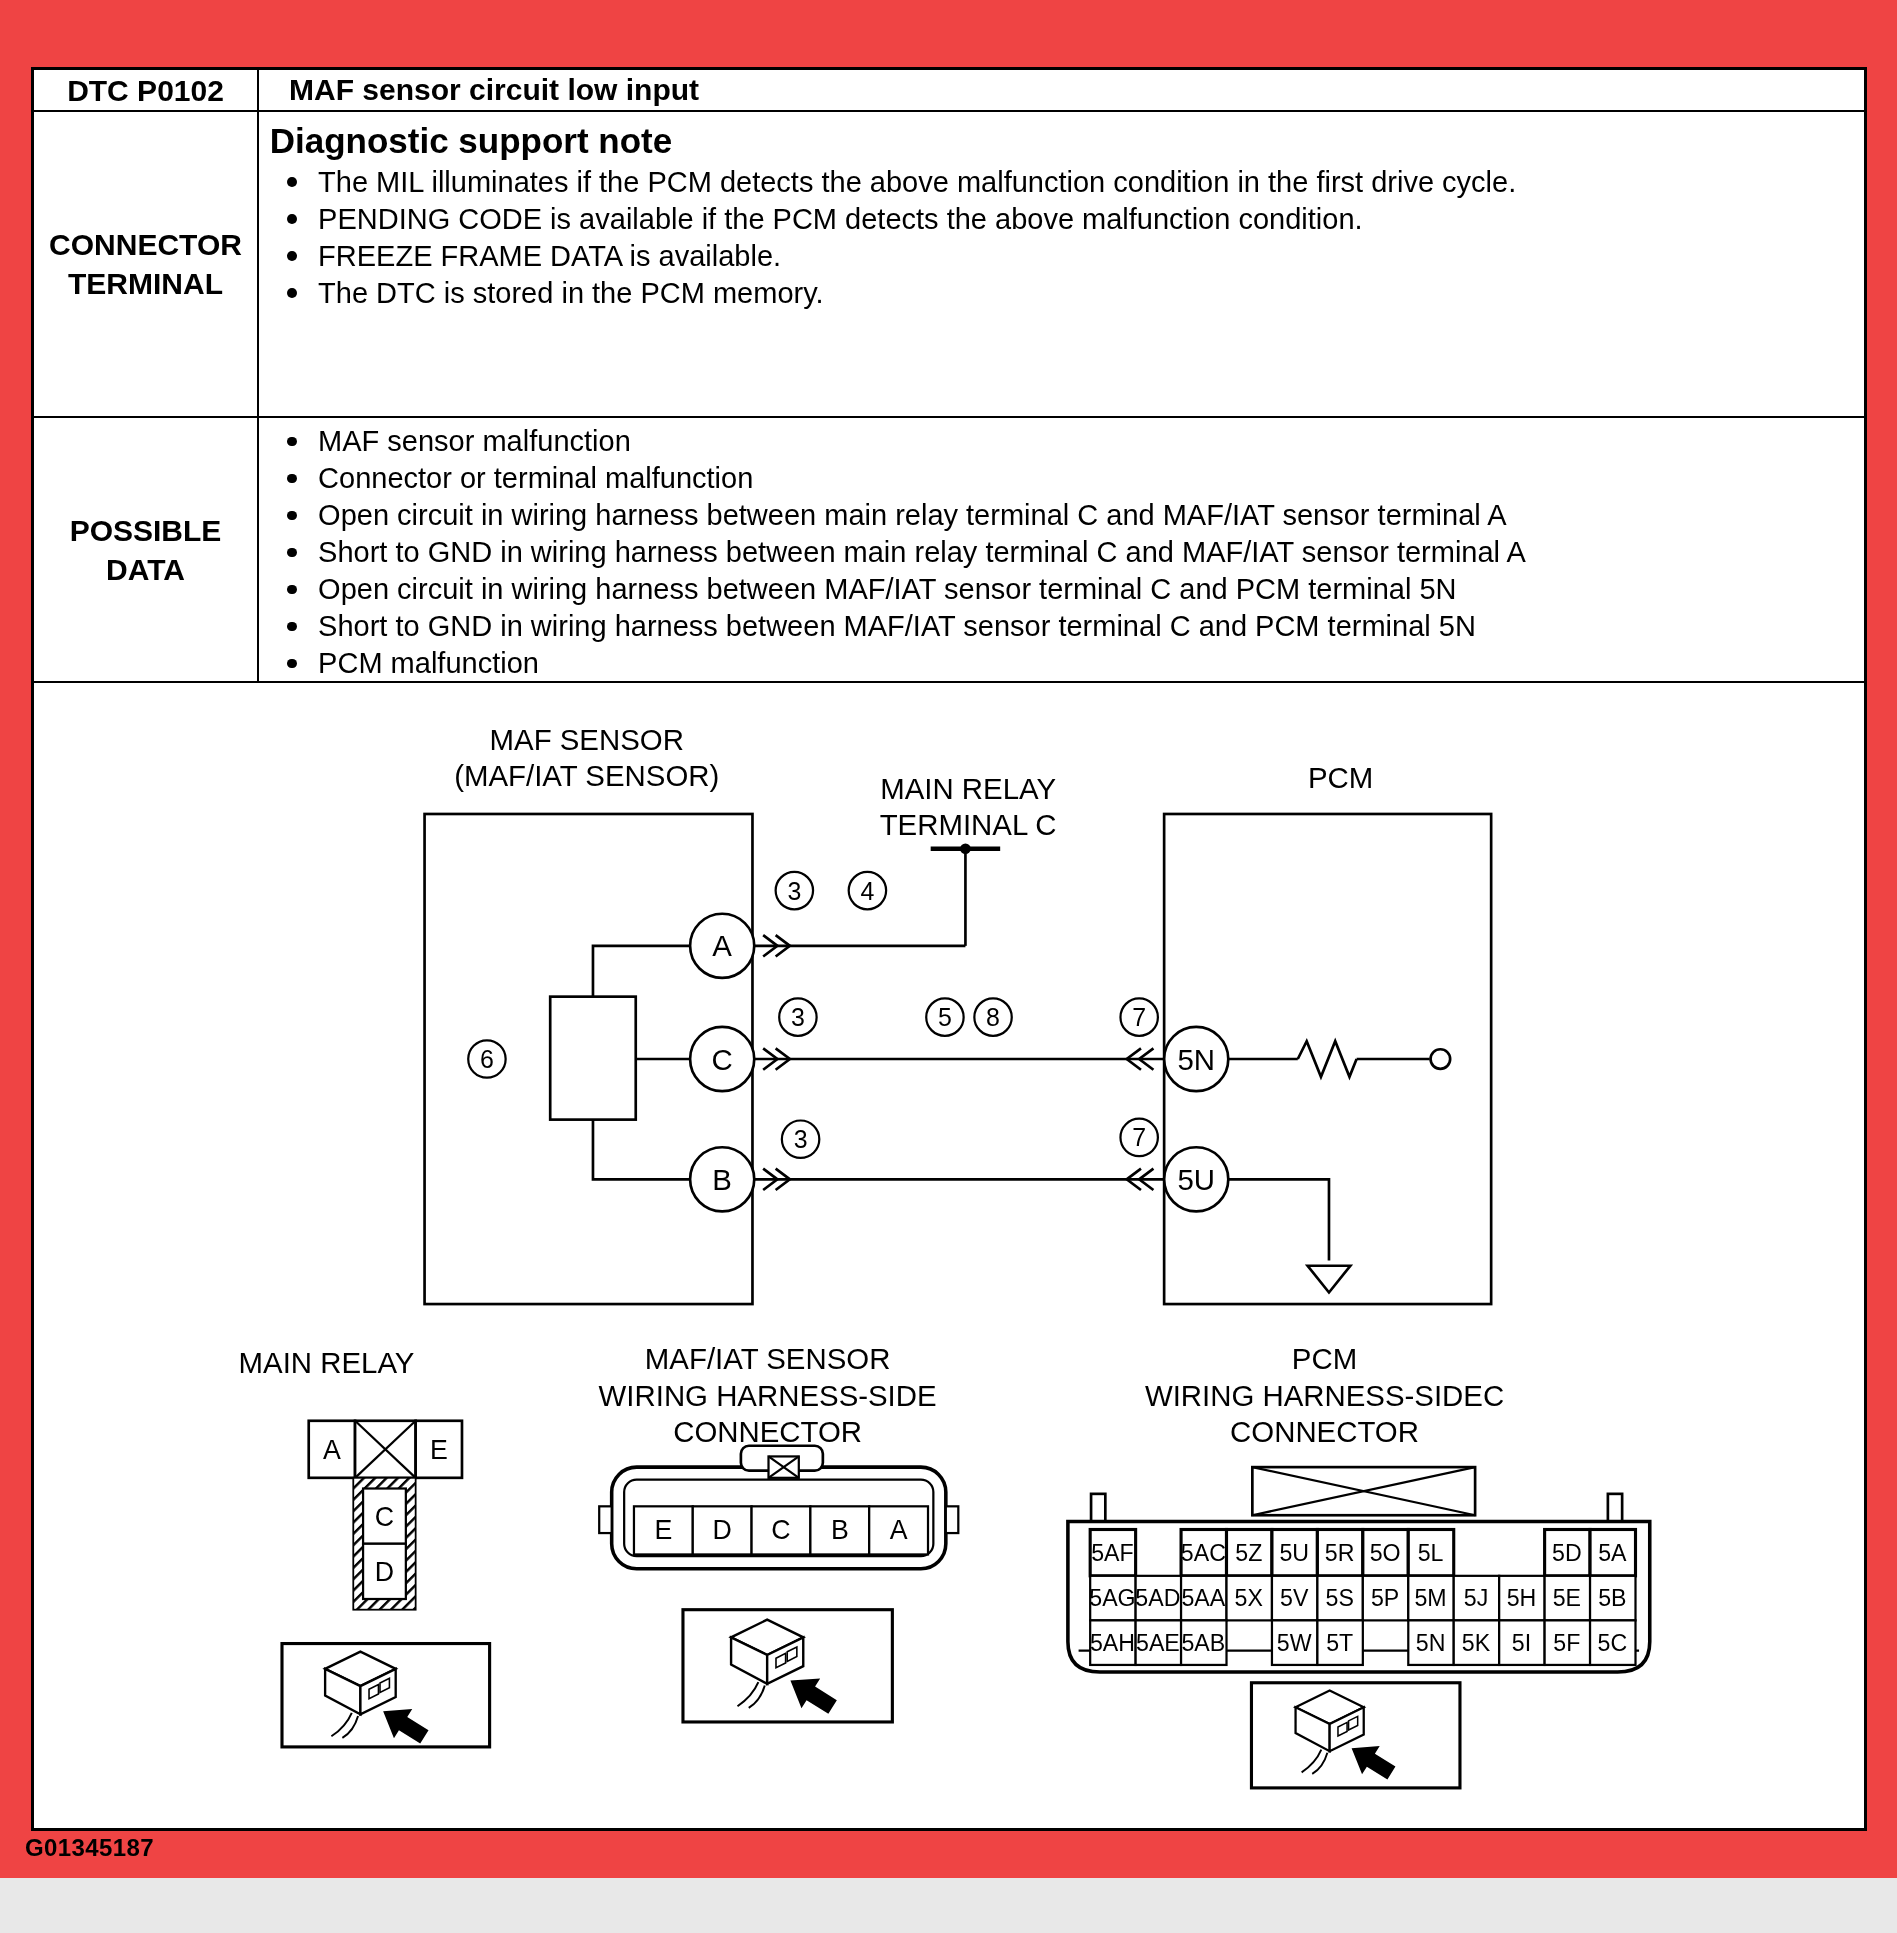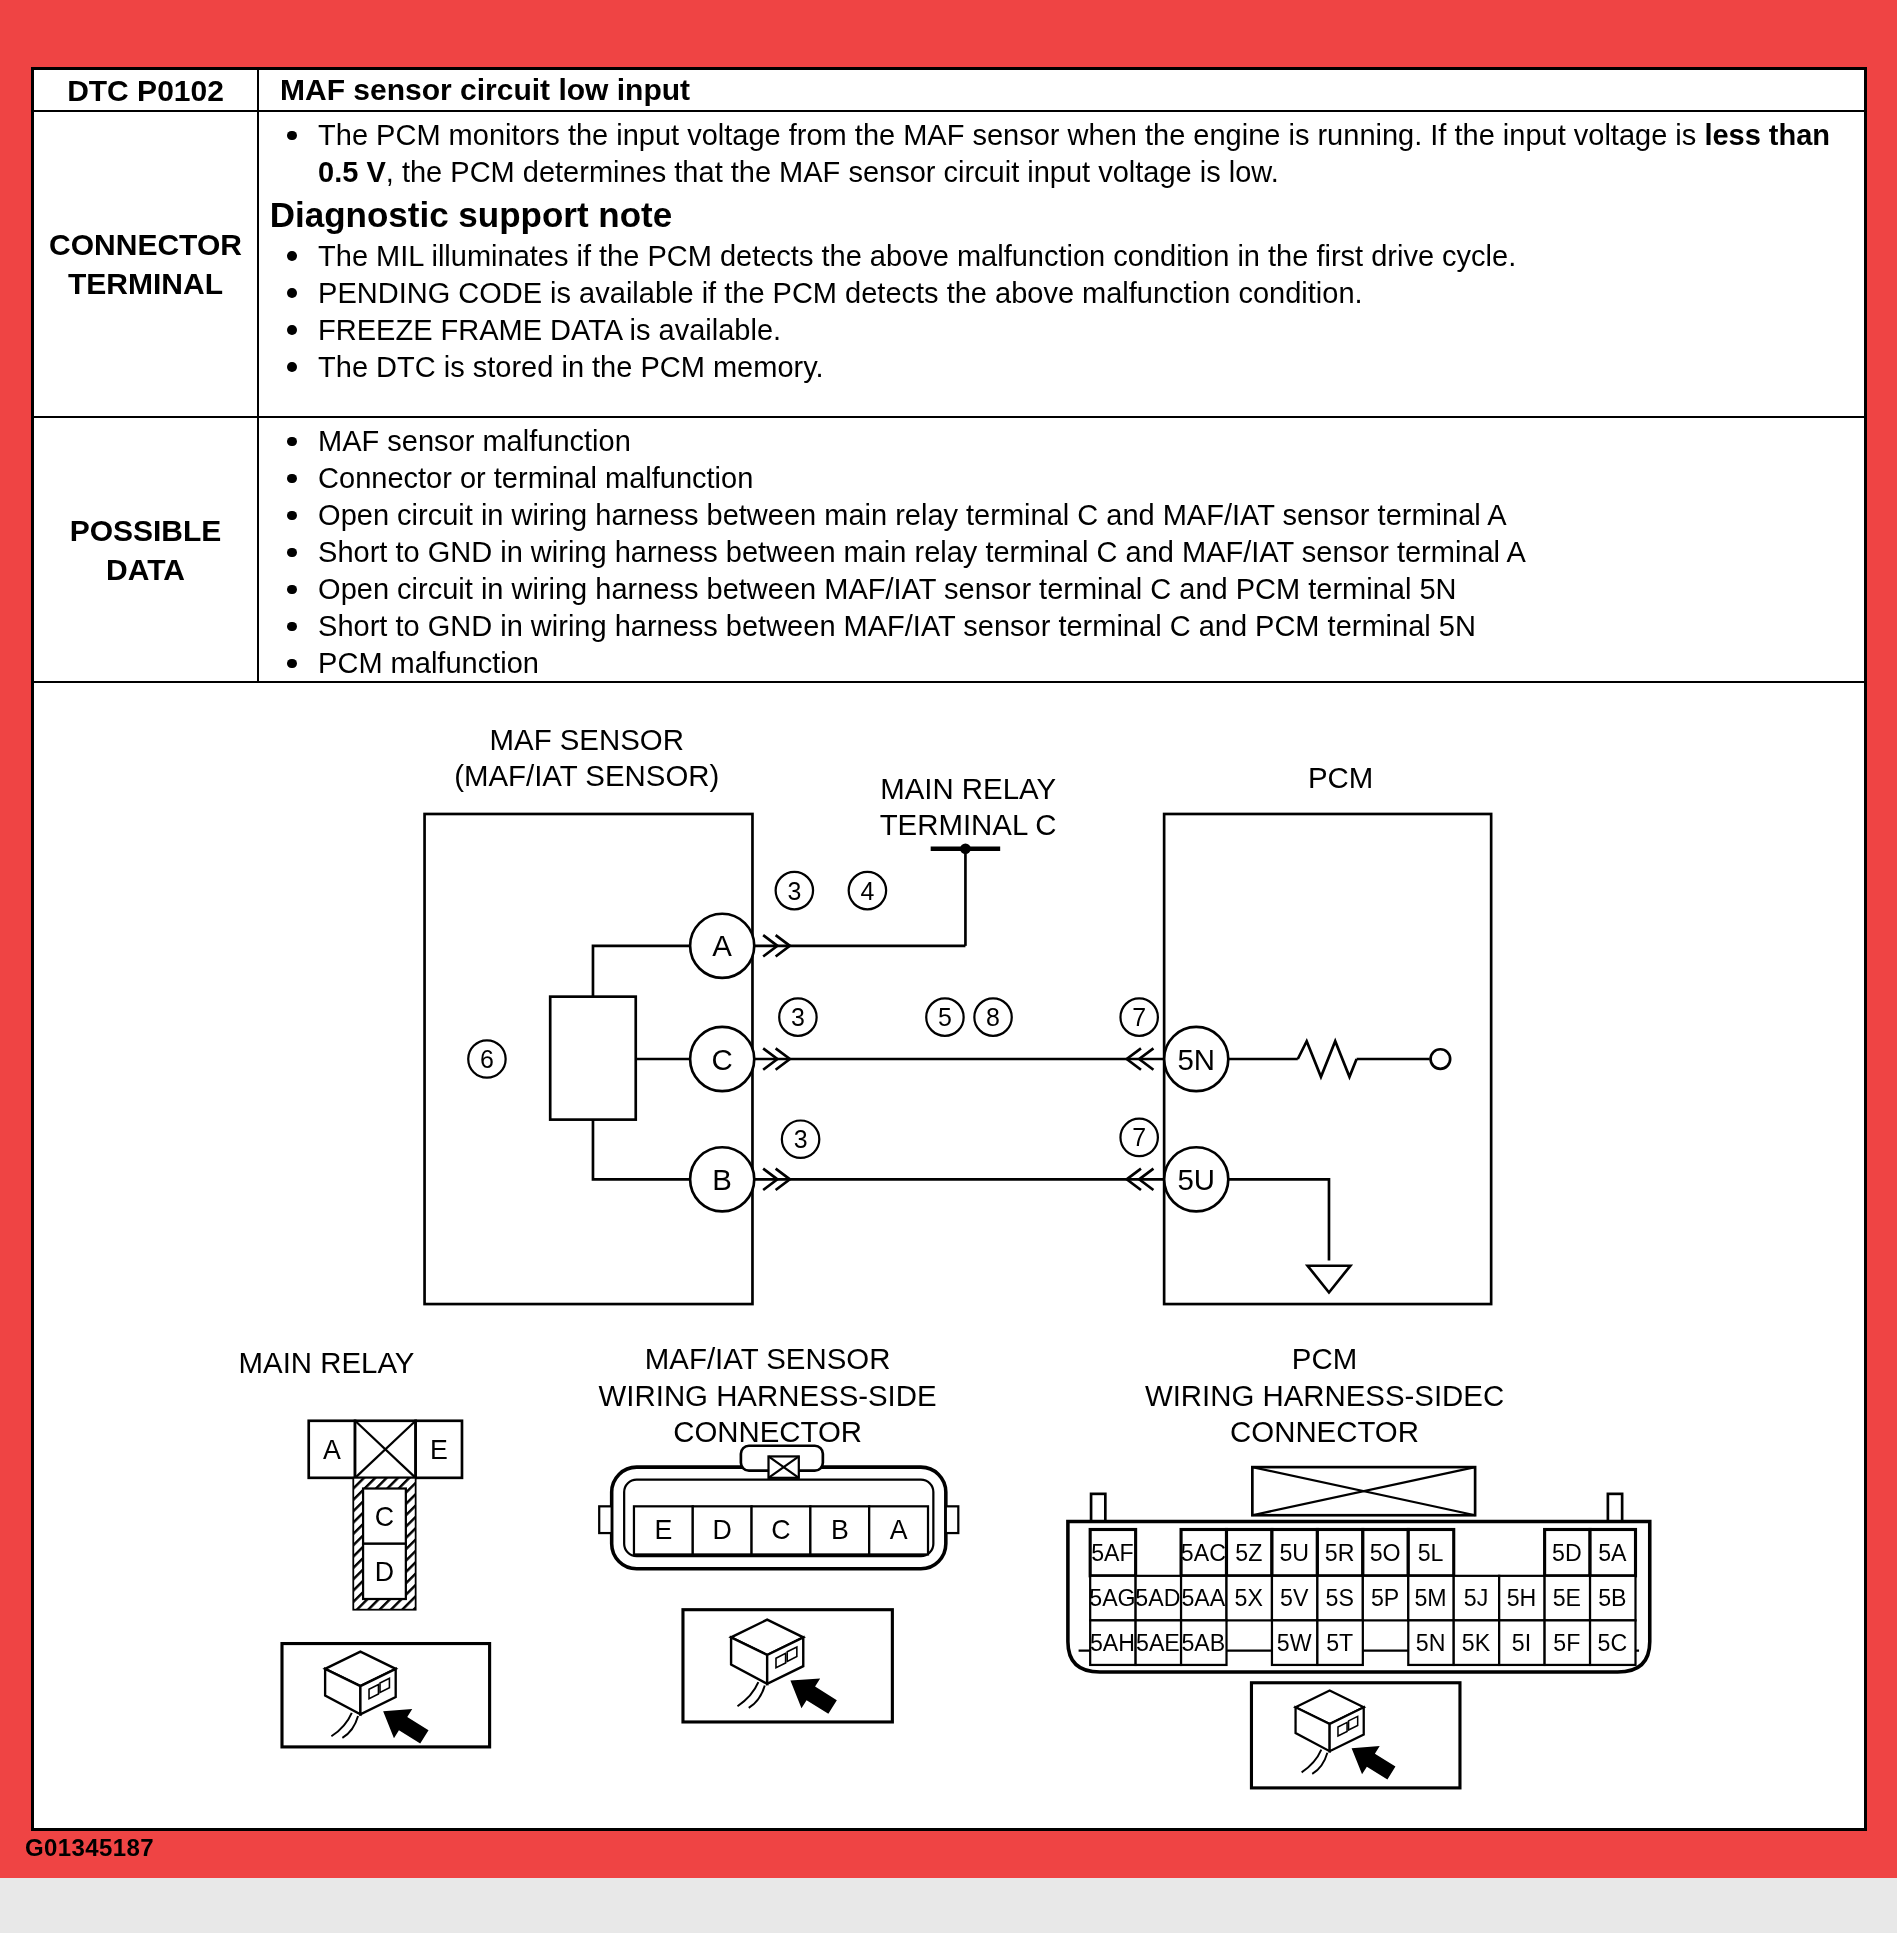--- a/index.html
+++ b/index.html
@@ -13,21 +13,21 @@
     display:grid; grid-template-columns:225px 1fr; grid-template-rows:42px 306px 265px 1fr;
     background:#fff;
   }
   .lc {
     border-right:2.7px solid #000; border-bottom:2.7px solid #000; box-sizing:border-box;
     display:flex; flex-direction:column; align-items:center; justify-content:center;
     font-weight:bold; font-size:30px; line-height:39px; text-align:center;
   }
   .cc { border-bottom:2.7px solid #000; box-sizing:border-box; }
   .hdr-dtc { justify-content:center; }
-  .hdr-title { display:flex; align-items:center; font-weight:bold; font-size:30px; padding-left:21px; }
+  .hdr-title { display:flex; align-items:center; font-weight:bold; font-size:30px; padding-left:30px; }
   .body-cell { padding:5.3px 14.3px 0 7.1px; font-size:29px; }
   ul.blist { list-style:none; margin:0; padding:0; }
   ul.blist li { position:relative; padding-left:52px; line-height:37px; }
   ul.blist li::before {
     content:""; position:absolute; left:21.4px; top:13.4px;
     width:9.8px; height:9.8px; border-radius:50%; background:#000;
   }
   .subhead { font-size:35px; font-weight:bold; margin:2.7px 0 2.7px 0; padding-left:3.6px; line-height:41px; }
   .diagram-cell { grid-column:1 / 3; overflow:hidden; }
   .fig-id { position:absolute; left:25px; top:1834px; font-size:24px; font-weight:bold; letter-spacing:0.4px; }
@@ -56,23 +56,20 @@
     </div>
     <div class="cc hdr-title">
       <span>MAF sensor circuit low input</span>
     </div>
 
     <div class="lc">
       <span>CONNECTOR</span>
       <span>TERMINAL</span>
     </div>
     <div class="cc body-cell">
-      <ul class="blist">
-        <li><span>The PCM monitors the input voltage from the MAF sensor when the engine is running. If the input voltage is </span><b>less than 0.5 V</b><span>, the PCM determines that the MAF sensor circuit input voltage is low.</span></li>
-      </ul>
       <div class="subhead">Diagnostic support note</div>
       <ul class="blist">
         <li>The MIL illuminates if the PCM detects the above malfunction condition in the first drive cycle.</li>
         <li>PENDING CODE is available if the PCM detects the above malfunction condition.</li>
         <li>FREEZE FRAME DATA is available.</li>
         <li>The DTC is stored in the PCM memory.</li>
       </ul>
     </div>
 
     <div class="lc">

